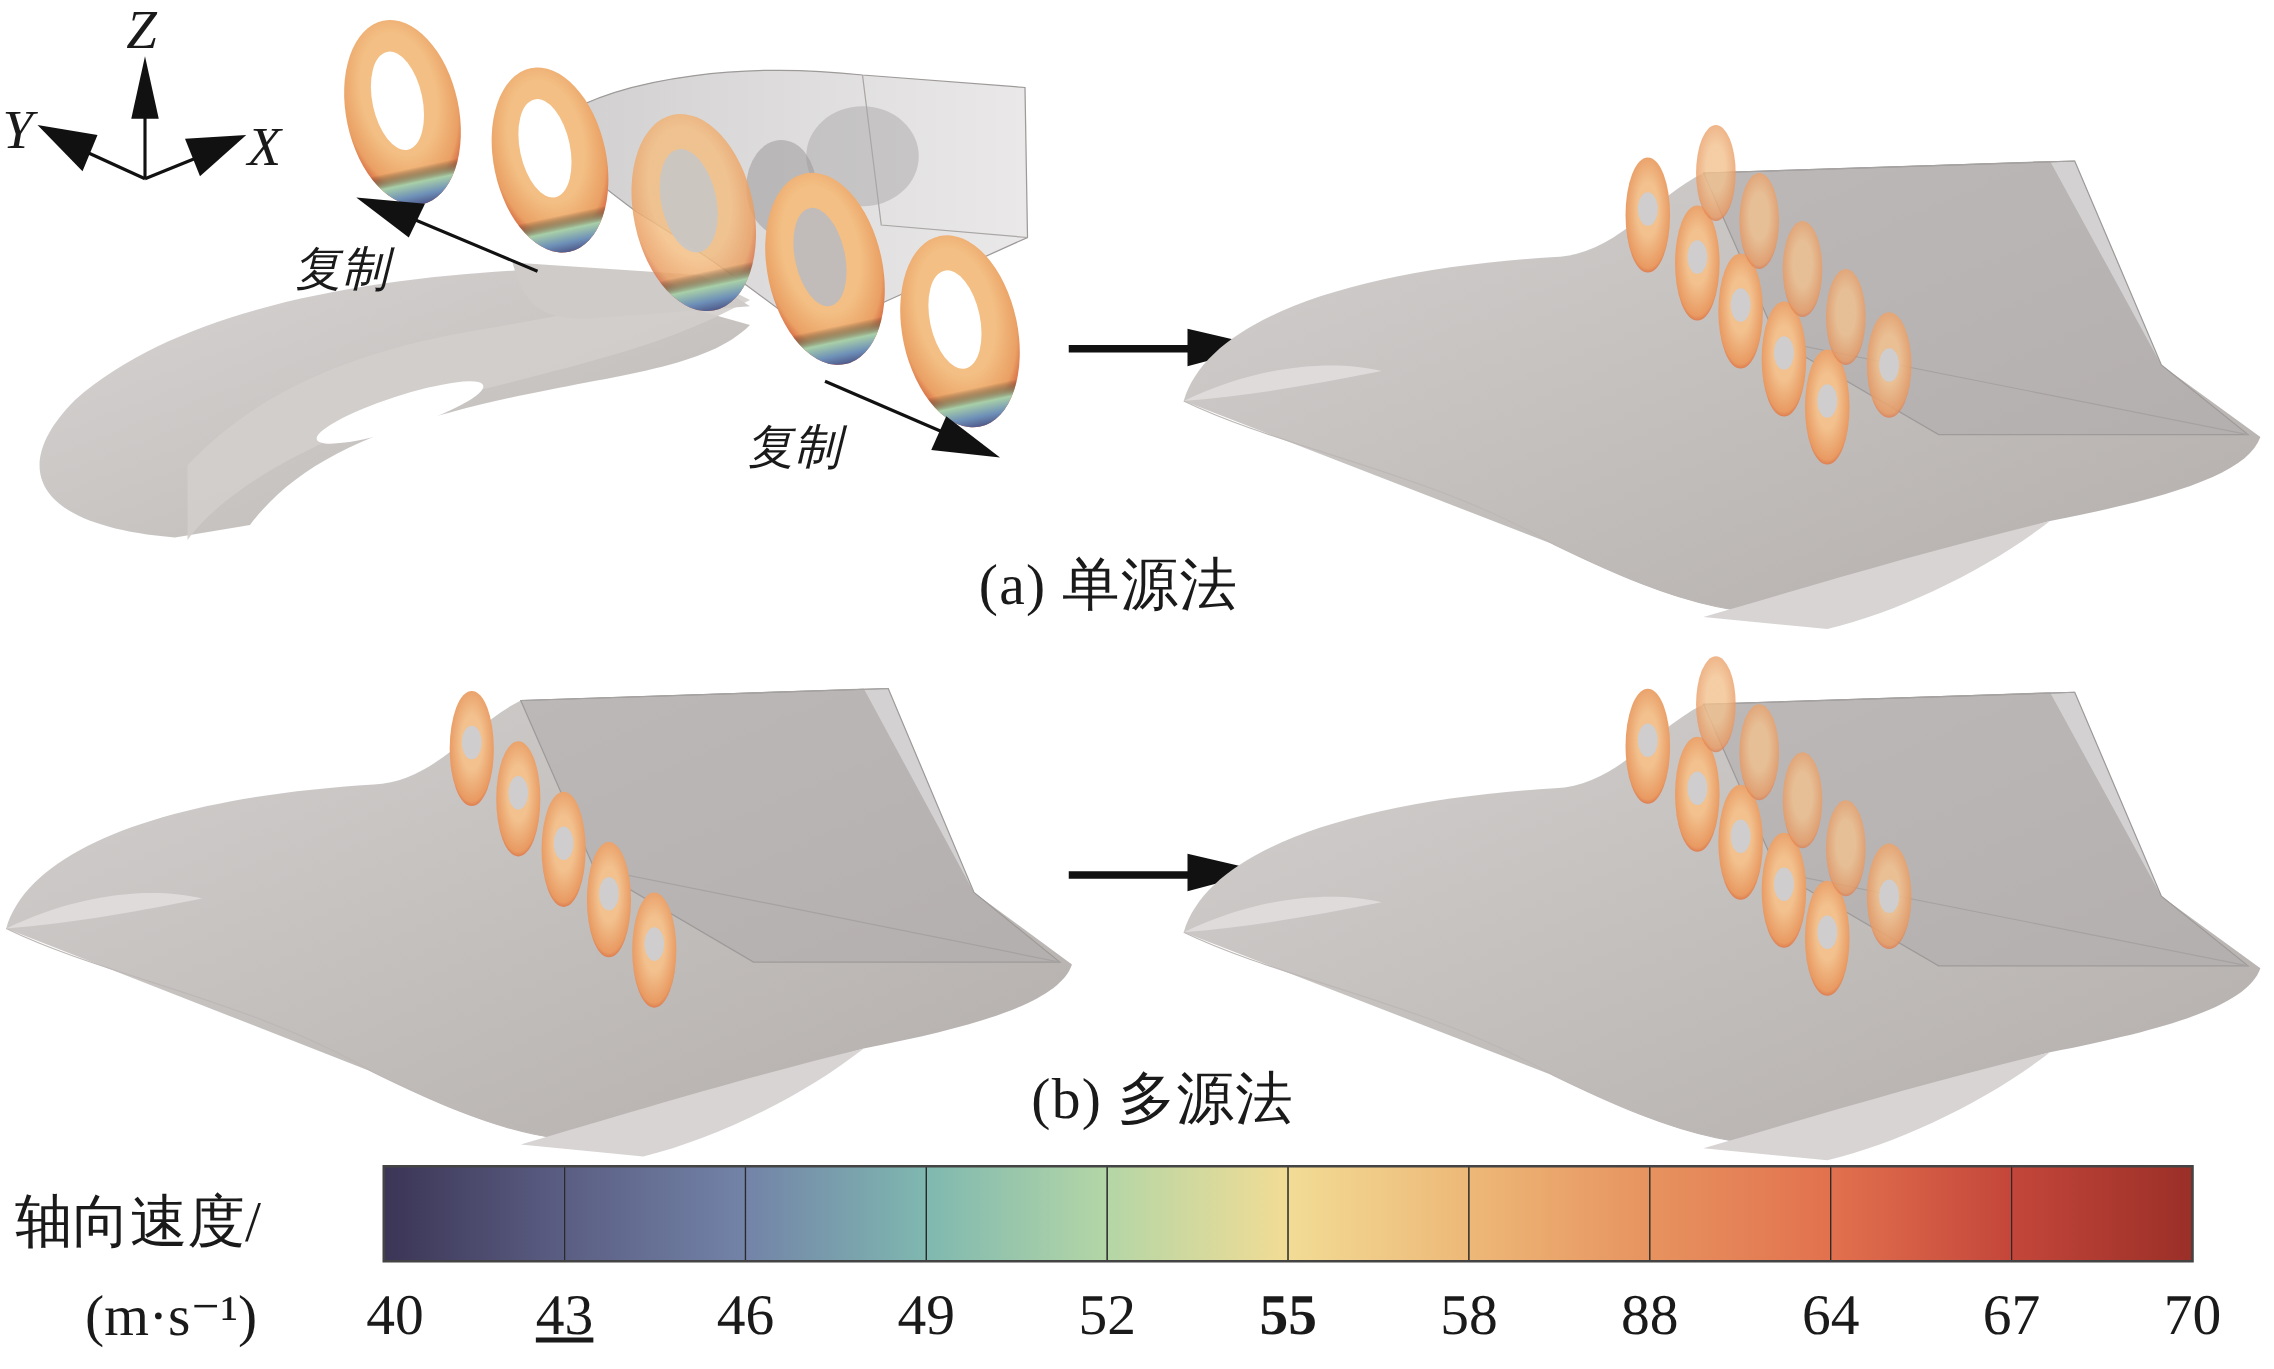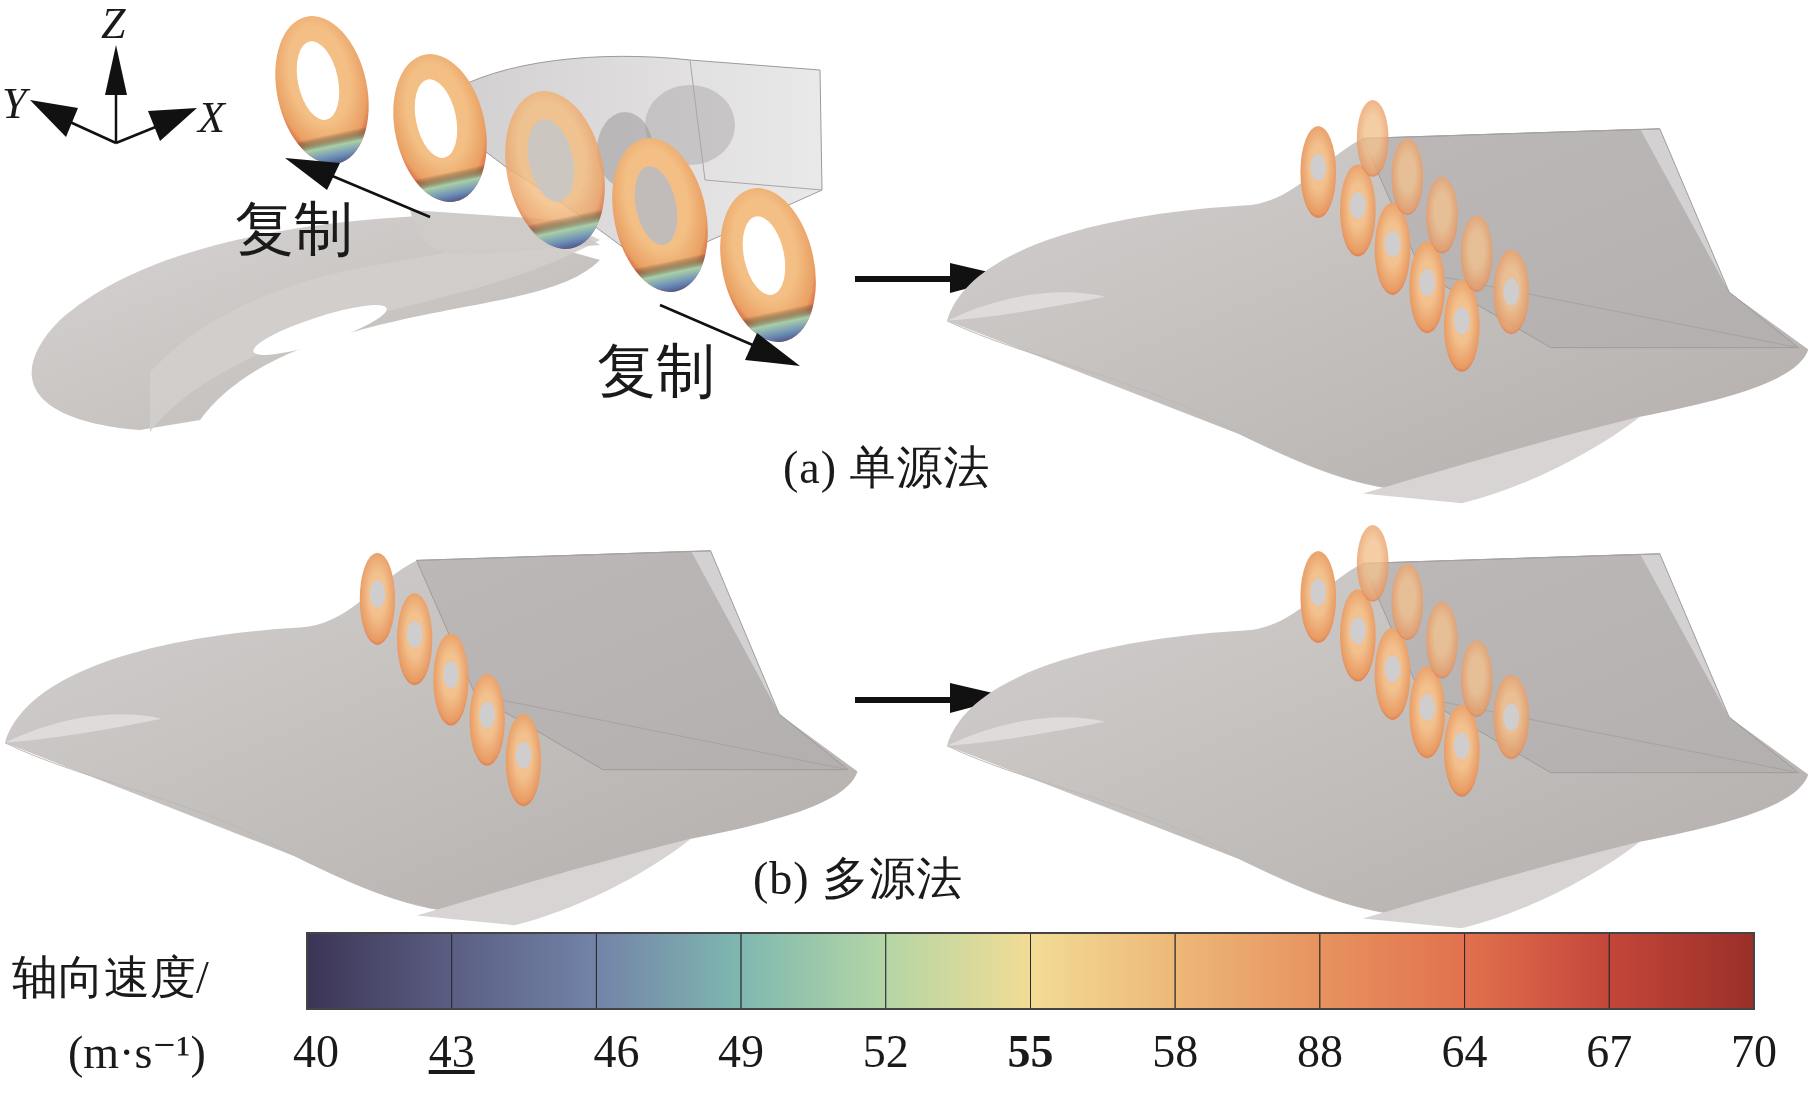--- a/index.html
+++ b/index.html
@@ -1,20 +1,20 @@
 <!DOCTYPE html>
 <html><head>
 <meta charset="utf-8">
 <style>
   html, body { margin:0; padding:0; background:#ffffff; }
   body { width:1819px; height:1095px; position:relative; overflow:hidden;
          font-family:"Liberation Serif", "DejaVu Serif", serif; color:#1a1a1a; }
   .abs { position:absolute; }
   .caption { font-size:46px; white-space:nowrap; letter-spacing:1px; }
-  .copy-label { font-size:59px; white-space:nowrap; }
+  .copy-label { font-size:38px; white-space:nowrap;font-style:italic; }
   .axis-letter { font-size:44px; font-style:italic; }
   .cb-label { font-size:46px; white-space:nowrap; }
   .cb-tick { font-size:46px; transform:translateX(-50%); white-space:nowrap; }
   svg { position:absolute; left:0; top:0; overflow:visible; }
 </style>
 </head>
 <body>
 
 <div>
   <svg width="260" height="150">
@@ -243,21 +243,21 @@
         </g>
       <g>
           <ellipse cx="535" cy="160" rx="16" ry="40" fill="url(#dRing)" opacity="0.8"></ellipse>
         </g>
       <g>
           <ellipse cx="570" cy="200" rx="18" ry="44" fill="url(#dRing)" opacity="0.85"></ellipse>
           <ellipse cx="570" cy="200" rx="8" ry="14" fill="#cfcdcd"></ellipse>
         </g>
     </g>
   </svg>
-  <span class="abs caption" style="left:753px;top:848px;">(b) 多源法</span>
+  <span class="abs caption" style="left:825px;top:848px;">(b) 多源法</span>
 </div>
 
 <div>
   <span class="abs cb-label" style="left:12px;top:947px;">轴向速度/</span>
   <span class="abs cb-label" style="left:68px;top:1025px;">(m·s⁻¹)</span>
   <svg width="1819" height="1095" id="cb-svg">
       <defs>
         <linearGradient id="cbg0">
           <stop offset="0" stop-color="#3b3556"></stop>
           <stop offset="1" stop-color="#5b5e83"></stop>
@@ -307,21 +307,21 @@
       <rect x="1030.5" y="933" width="144.7" height="76" fill="url(#cbg5)" stroke="#2a2a2a" stroke-width="1"></rect>
       <rect x="1175.1999999999998" y="933" width="144.7" height="76" fill="url(#cbg6)" stroke="#2a2a2a" stroke-width="1"></rect>
       <rect x="1319.8999999999999" y="933" width="144.7" height="76" fill="url(#cbg7)" stroke="#2a2a2a" stroke-width="1"></rect>
       <rect x="1464.6" y="933" width="144.7" height="76" fill="url(#cbg8)" stroke="#2a2a2a" stroke-width="1"></rect>
       <rect x="1609.3" y="933" width="144.7" height="76" fill="url(#cbg9)" stroke="#2a2a2a" stroke-width="1"></rect>
       <rect x="307" y="933" width="1447" height="76" fill="none" stroke="#444" stroke-width="2"></rect>
     </svg>
   <div id="cb-ticks">
       <span class="abs cb-tick" style="left: 316px; top: 1025px;">40</span>
       <span class="abs cb-tick" style="left: 451.7px; top: 1025px; text-decoration: underline;">43</span>
-      <span class="abs cb-tick" style="left: 596.4px; top: 1025px; margin-left: 20px;">46</span>
+      <span class="abs cb-tick" style="left: 596.4px; top: 1025px;">46</span>
       <span class="abs cb-tick" style="left: 741.1px; top: 1025px;">49</span>
       <span class="abs cb-tick" style="left: 885.8px; top: 1025px;">52</span>
       <span class="abs cb-tick" style="left: 1030.5px; top: 1025px; font-weight: bold;">55</span>
       <span class="abs cb-tick" style="left: 1175.2px; top: 1025px;">58</span>
       <span class="abs cb-tick" style="left: 1319.9px; top: 1025px;">88</span>
       <span class="abs cb-tick" style="left: 1464.6px; top: 1025px;">64</span>
       <span class="abs cb-tick" style="left: 1609.3px; top: 1025px;">67</span>
       <span class="abs cb-tick" style="left: 1754px; top: 1025px; text-align: center;">70</span>
     </div>
 </div>

